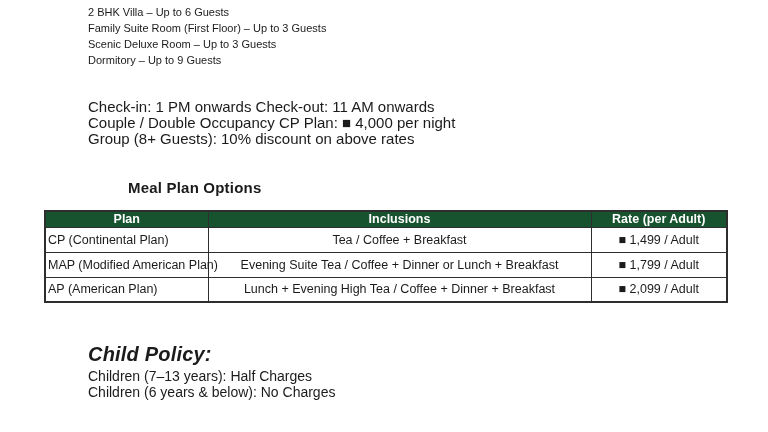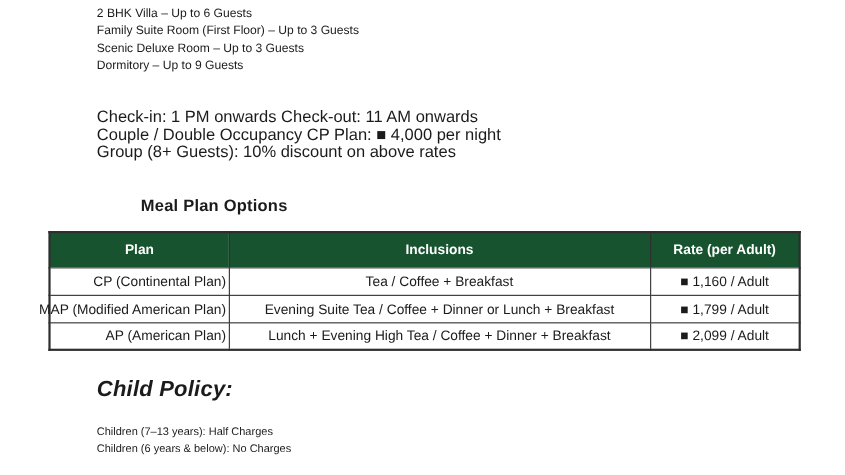--- a/index.html
+++ b/index.html
@@ -45,39 +45,39 @@
     border: 1px solid #2e2e2e;
     text-align: center;
     vertical-align: middle;
     padding: 0 2px;
   }
   table.meal-table { border: 2px solid #2e2e2e; }
   table.meal-table th {
     background: var(--header-bg, #17532f);
     color: var(--header-fg, #ffffff);
     font-weight: bold;
-    height: 32px;
+    height: 16px;
   }
   table.meal-table td { height: 25px; background: #ffffff; }
   .cell-center-overflow {
     display: flex;
-    justify-content: flex-end;
+    justify-content: flex-start;
     overflow: visible;
   }
   .cell-center-overflow span { white-space: nowrap; }
   td.incl-cell, td.rate-cell { white-space: nowrap; }
 
   .child-heading {
     left: 88px; top: 343px;
     font-size: 20px; font-weight: bold; font-style: italic;
     letter-spacing: 0.2px;
   }
   .child-lines {
-    left: 88px; top: 385px;
-    font-size: 10px; line-height: 16px;
+    left: 88px; top: 368px;
+    font-size: 14px; line-height: 16px;
     white-space: nowrap;
   }
 </style>
 </head>
 <body>
 
 <div class="abs room-list">
   <div>2 BHK Villa – Up to 6 Guests</div>
   <div>Family Suite Room (First Floor) – Up to 3 Guests</div>
   <div>Scenic Deluxe Room – Up to 3 Guests</div>
@@ -106,21 +106,21 @@
     </tr>
   </thead>
   <tbody>
     <tr>
       <td>
         <div class="cell-center-overflow">
             <span>CP (Continental Plan)</span>
           </div>
       </td>
       <td class="incl-cell">Tea / Coffee + Breakfast</td>
-      <td class="rate-cell">■ 1,160 / Adult</td>
+      <td class="rate-cell">■ 1,499 / Adult</td>
     </tr>
     <tr>
       <td>
         <div class="cell-center-overflow">
             <span>MAP (Modified American Plan)</span>
           </div>
       </td>
       <td class="incl-cell">Evening Suite Tea / Coffee + Dinner or Lunch + Breakfast</td>
       <td class="rate-cell">■ 1,799 / Adult</td>
     </tr>

